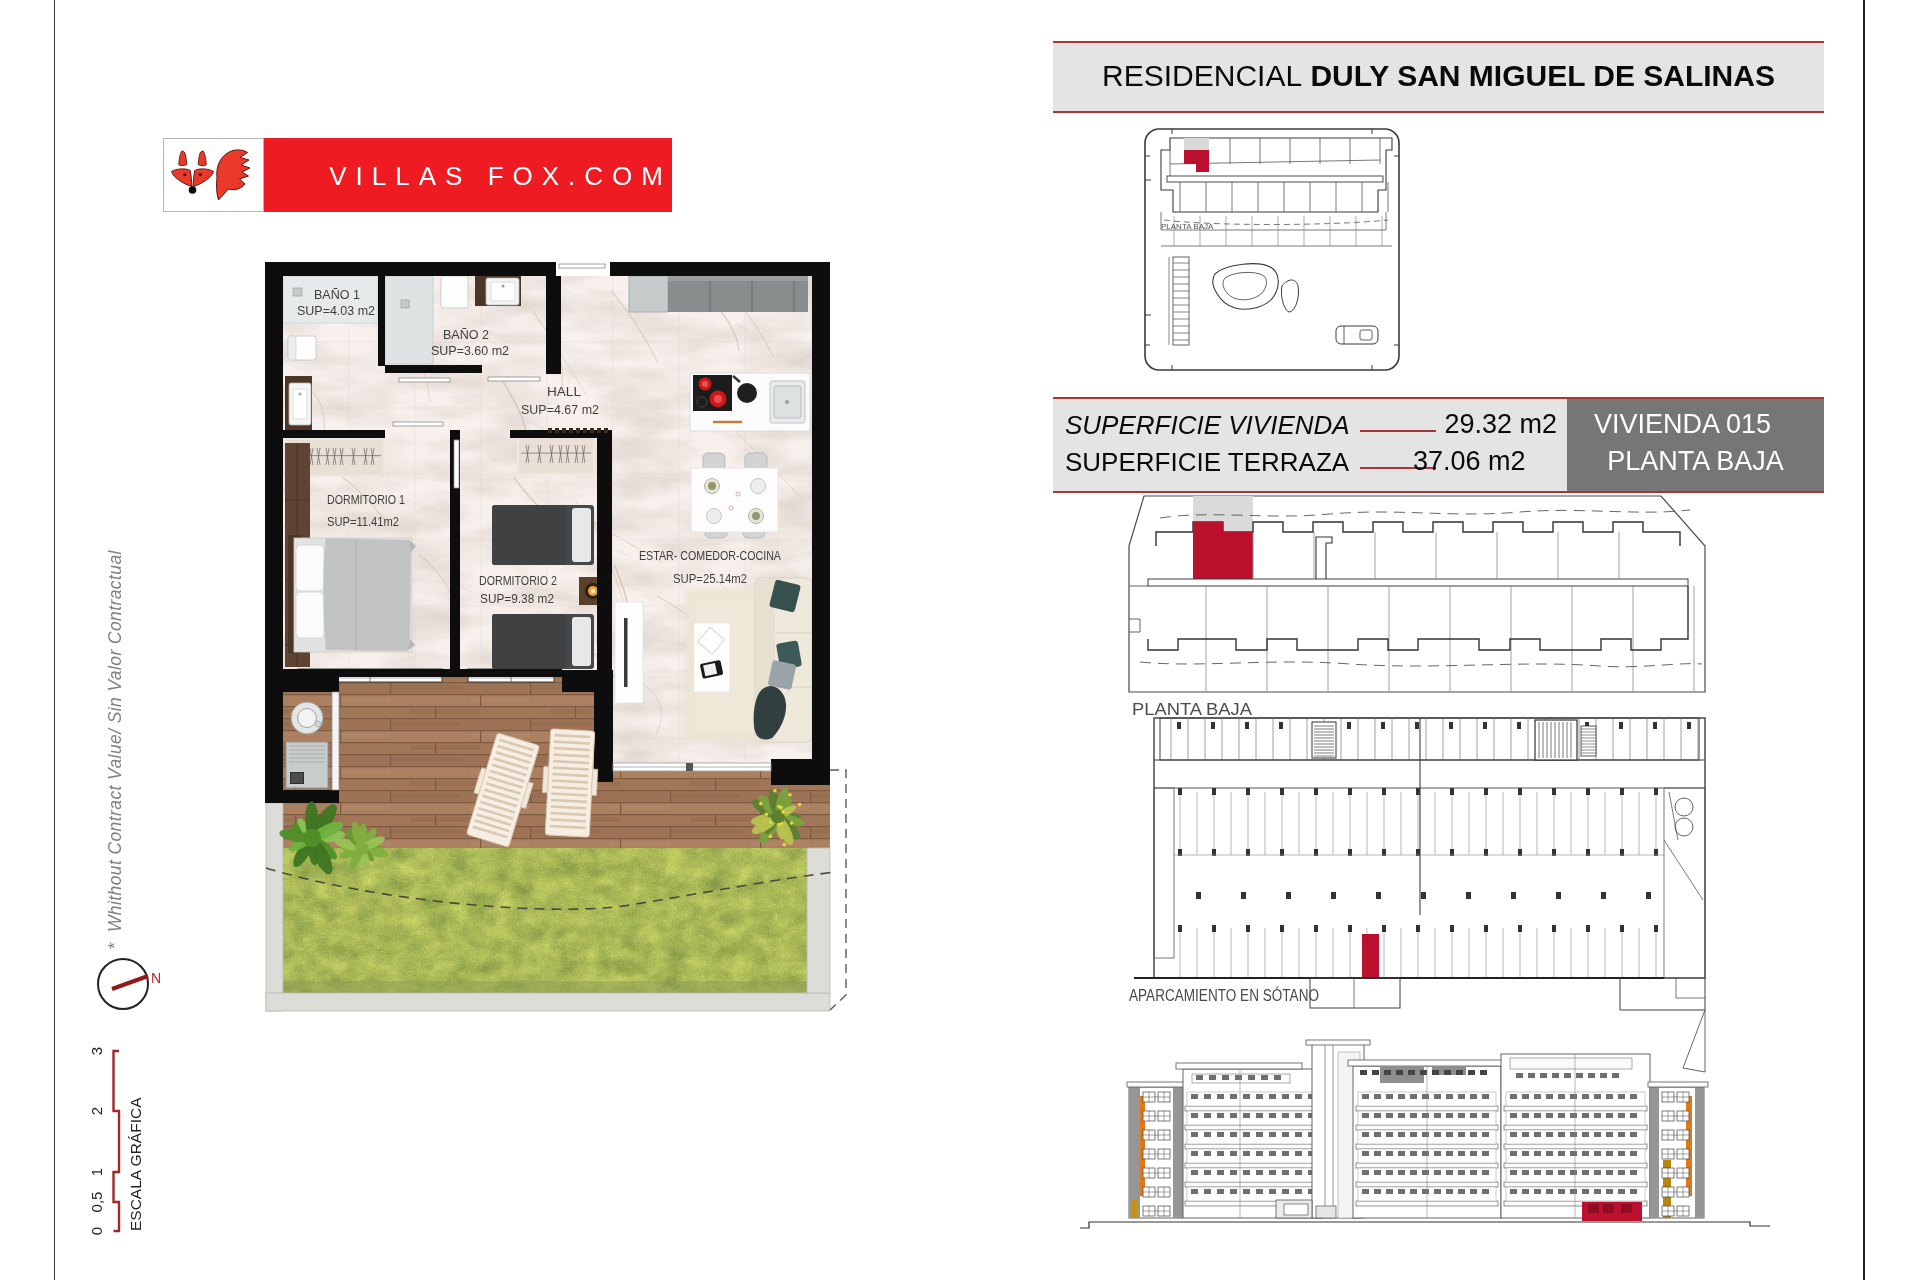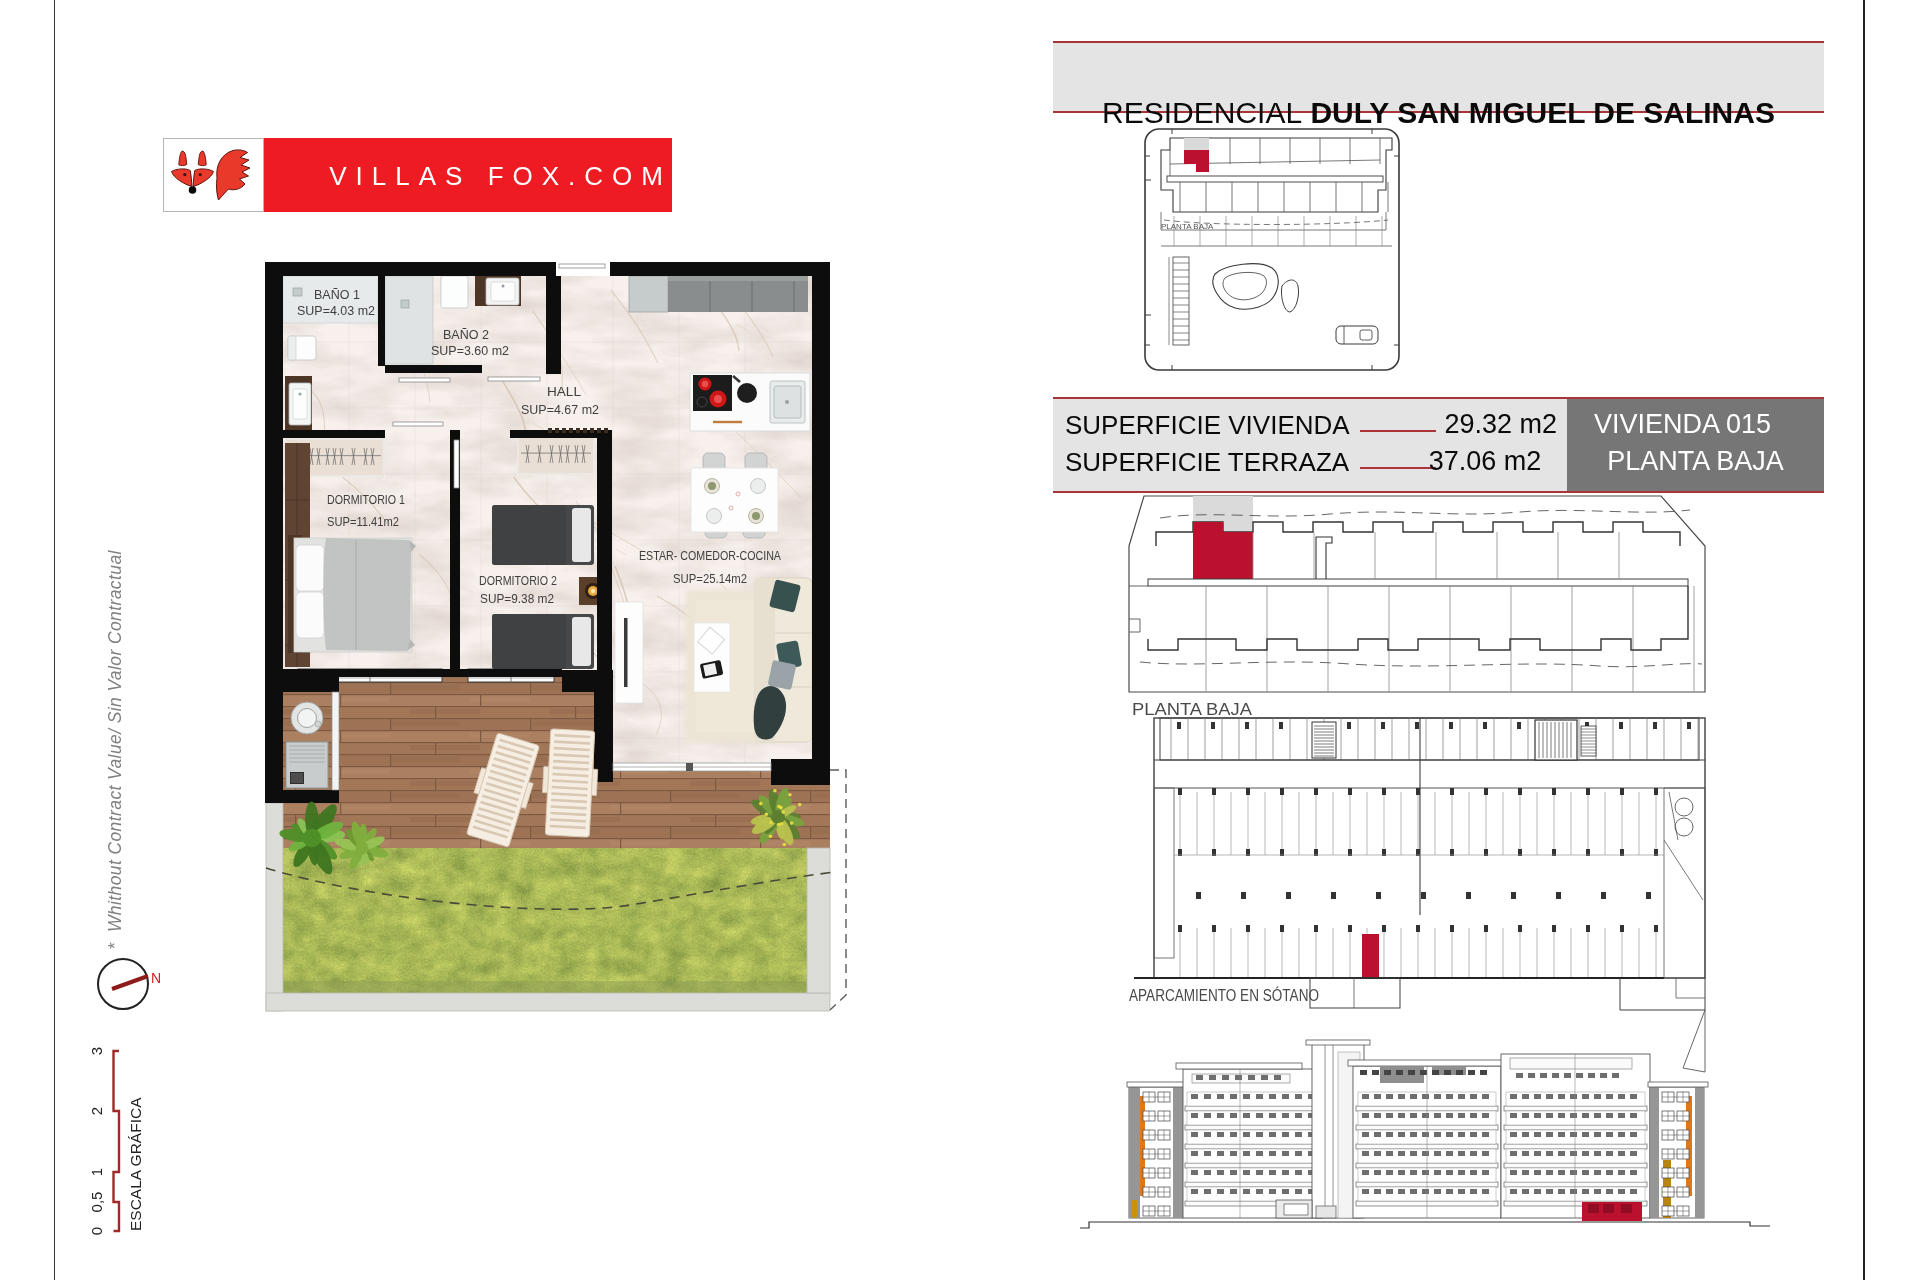--- a/index.html
+++ b/index.html
@@ -36,35 +36,35 @@
     </svg>
 
   <div class="abs" style="left:101px;top:0;width:408px;height:74px;background:#ee1b23;"></div>
 
   <div class="abs" style="left:101px;top:0;width:408px;height:74px;color:#fff;
        font-size:26px;letter-spacing:9px;line-height:76px;text-align:right;text-indent:8px;">VILLAS FOX.COM</div>
 </div>
 
 <div class="abs" style="left:1053px;top:41px;width:771px;height:68px;background:#e4e4e4;
      border-top:2px solid #a93439;border-bottom:2px solid #a93439;">
-  <div style="width:100%;text-align:center;font-size:30px;color:#0a0a0a;line-height:66px;margin-top:37px;">RESIDENCIAL&nbsp;<b>DULY SAN MIGUEL DE SALINAS</b></div>
+  <div style="width:100%;text-align:center;font-size:30px;color:#0a0a0a;line-height:66px;">RESIDENCIAL&nbsp;<b>DULY SAN MIGUEL DE SALINAS</b></div>
 </div>
 
 <div class="abs" style="left:1053px;top:397px;width:771px;height:92px;border-top:2px solid #a93439;border-bottom:2px solid #a93439;">
 
   <div class="abs" style="left:0;top:0;width:514px;height:92px;background:#e4e4e4;"></div>
 
   <div class="abs" style="left:514px;top:0;width:257px;height:92px;background:#767676;"></div>
-  <div class="abs" style="left:12px;top:11px;font-size:26px;color:#0a0a0a;letter-spacing:0;">SUPERFICIE VIVIENDA</div>
+  <div class="abs" style="left:12px;top:11px;font-size:26px;color:#0a0a0a;letter-spacing:0;font-style:italic;">SUPERFICIE VIVIENDA</div>
   <div class="abs" style="left:12px;top:48px;font-size:26px;color:#0a0a0a;letter-spacing:0;text-align:right;">SUPERFICIE TERRAZA</div>
 
   <div class="abs" style="left:307px;top:31px;width:76px;height:2px;background:#a93439;"></div>
   <div class="abs" style="left:307px;top:68px;width:76px;height:2px;background:#a93439;"></div>
   <div class="abs" style="left:360px;top:10px;width:144px;font-size:27px;color:#0a0a0a;text-align:right;white-space:nowrap;">29.32 m2</div>
-  <div class="abs" style="left:360px;top:47px;width:144px;font-size:27px;color:#0a0a0a;text-align:center;white-space:nowrap;">37.06 m2</div>
+  <div class="abs" style="left:360px;top:47px;width:144px;font-size:27px;color:#0a0a0a;text-align:left;white-space:nowrap;">37.06 m2</div>
   <div class="abs" style="left:514px;top:10px;width:231px;text-align:center;font-size:27px;color:#fff;">VIVIENDA 015</div>
   <div class="abs" style="left:514px;top:47px;width:257px;text-align:center;font-size:27px;color:#fff;">PLANTA BAJA</div>
 </div>
 
 <svg class="abs" style="left:250px;top:250px;" width="650" height="780" viewBox="0 0 650 780">
     <defs>
 <pattern id="wood" width="140" height="36" patternUnits="userSpaceOnUse">
   <rect width="140" height="36" fill="#a47a5c"></rect>
   <rect y="0" width="140" height="12" fill="#9e7355"></rect>
   <rect y="12" width="140" height="12" fill="#aa8061"></rect>

